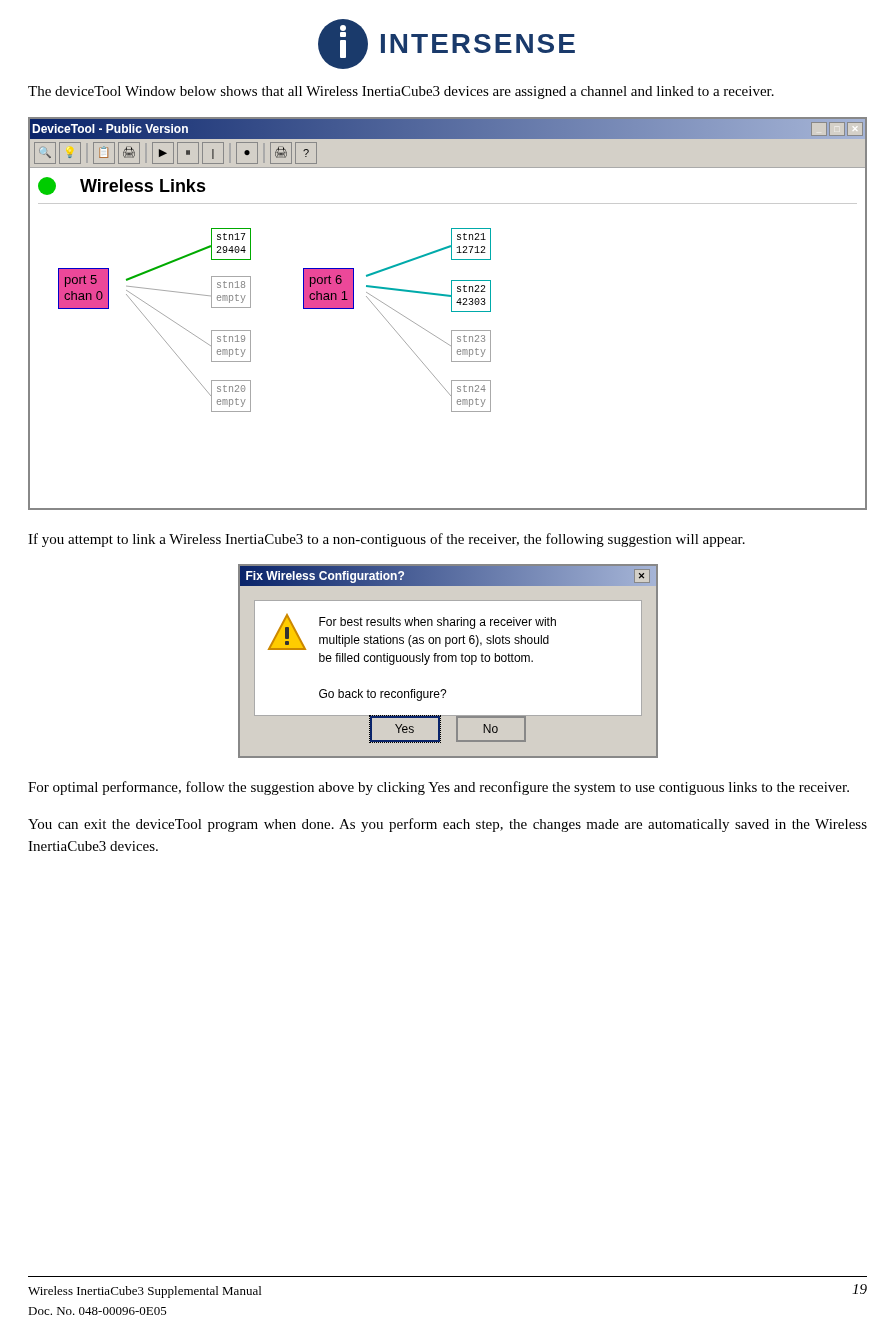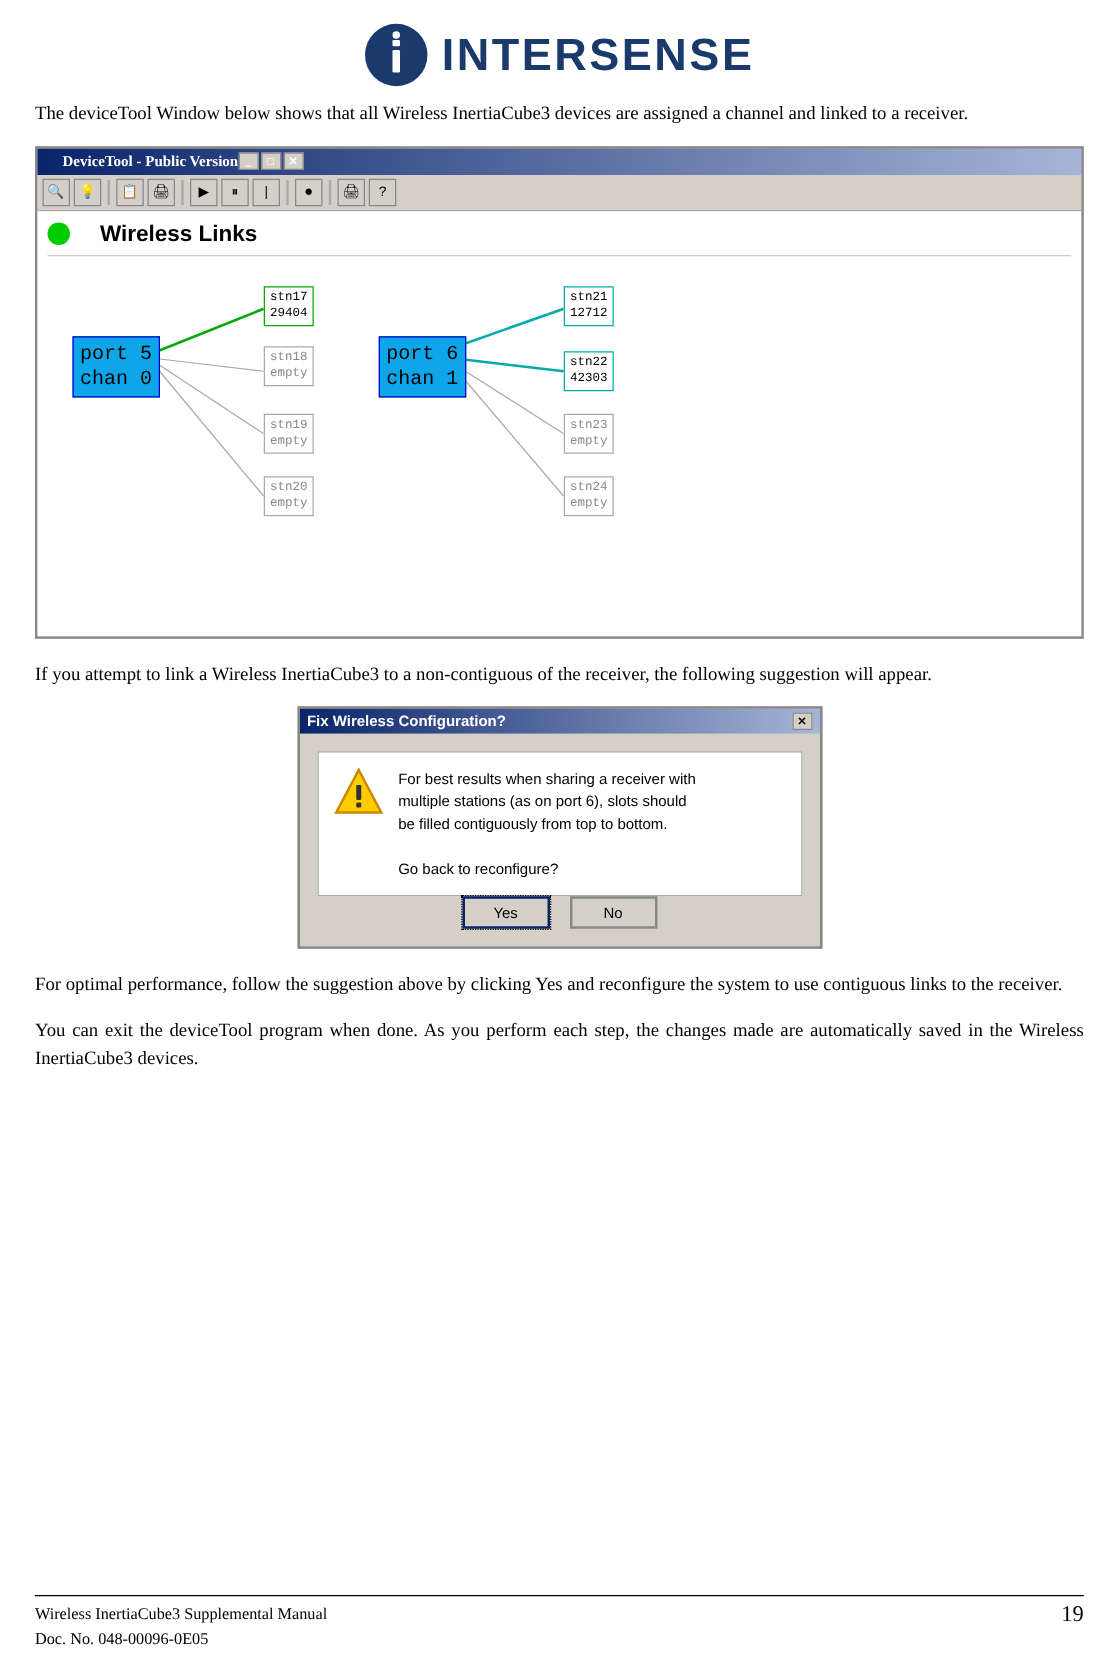--- a/index.html
+++ b/index.html
@@ -20,21 +20,21 @@
       justify-content: center;
       padding: 18px 0 10px 0;
     }
     .logo-icon {
       width: 52px;
       height: 52px;
       margin-right: 10px;
     }
     .logo-text {
       font-family: Arial, sans-serif;
-      font-size: 36px;
+      font-size: 28px;
       font-weight: bold;
       letter-spacing: 2px;
       color: #1a3a6b;
     }
     .logo-text span.inter {
       color: #1a3a6b;
     }
 
     
     .body-text {
@@ -52,25 +52,24 @@
       border: 2px solid #888;
       background: #d4d0c8;
       font-family: Arial, sans-serif;
       font-size: 12px;
     }
     .dt-titlebar {
       background: linear-gradient(to right, #0a246a, #a6b5d7);
       color: white;
       font-size: 12px;
       font-weight: bold;
-      padding: 3px 20px;
-      display: flex;
-      align-items: center;
-      justify-content: flex-start;
-      font-family: Liberation Serif, serif;
+      padding: 3px 2px;
+      display: flex;
+      align-items: center;
+      justify-content: space-between;
     }
     .dt-titlebar-btns {
       display: flex;
       gap: 2px;
     }
     .dt-titlebar-btn {
       width: 16px;
       height: 14px;
       background: #d4d0c8;
       border: 1px solid #888;
@@ -151,23 +150,23 @@
     .wl-diagram {
       position: relative;
       height: 280px;
       margin-left: 10px;
     }
 
     
     .port-box {
       position: absolute;
       border: 1px solid #0000cc;
-      background: #0ea5e9;
-      font-family: Liberation Mono, monospace;
-      font-size: 16px;
+      background: #ec4899;
+      font-family: Liberation Sans, sans-serif;
+      font-size: 13px;
       padding: 3px 5px;
       line-height: 1.3;
       color: #000;
     }
 
     
     .stn-box {
       position: absolute;
       border: 1px solid #aaa;
       background: white;
@@ -454,14 +453,14 @@
 </div>
 <div class="body-text">
   <p>You can exit the deviceTool program when done.  As you perform each step, the changes made are automatically saved in the Wireless InertiaCube3 devices.</p>
 </div>
 
 <div class="footer">
   <div style="font-size:13px; line-height:1.5;">
     <div>Wireless InertiaCube3 Supplemental Manual</div>
     <div>Doc. No. 048-00096-0E05</div>
   </div>
-  <div style="font-size:18px;">19</div>
+  <div style="font-size:15px;font-style:italic;">19</div>
 </div>
 
 </body></html>

